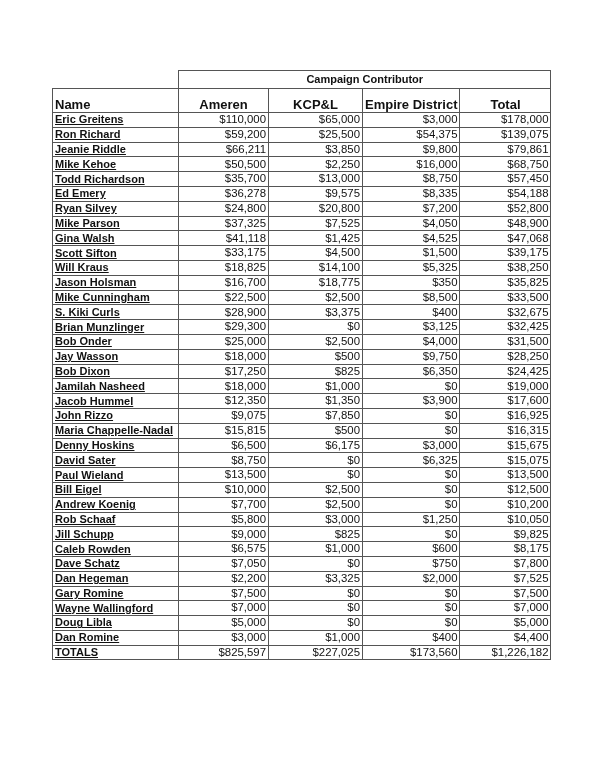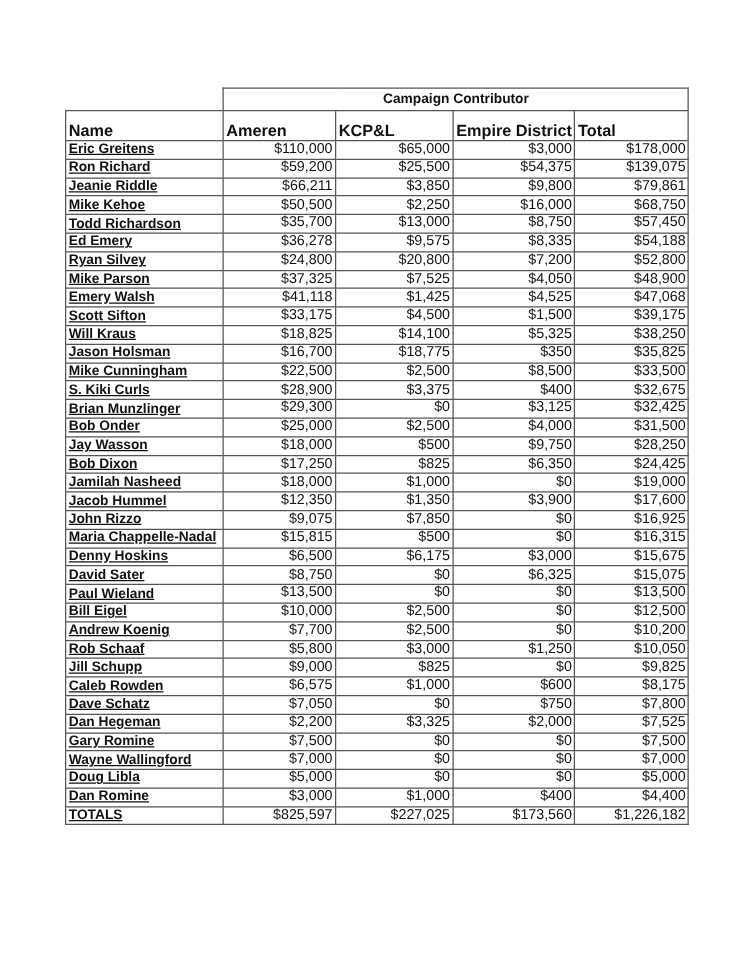--- a/index.html
+++ b/index.html
@@ -50,21 +50,21 @@
       margin-left: 32px;
     }
     tr.head-row th {
       height: 22px;
       vertical-align: bottom;
       font-weight: bold;
       font-size: 13px;
       padding-bottom: 1px;
     }
     tr.head-row th.name-h { text-align: left; }
-    tr.head-row th.num-h { text-align: left; }
+    tr.head-row th.num-h { text-align: center; }
     td.name {
       text-align: left;
       font-weight: bold;
       font-size: 11px;
       text-decoration: underline;
     }
     td.num {
       text-align: right;
       font-size: 11.4px;
     }
@@ -145,21 +145,21 @@
         <td class="num">$52,800</td>
       </tr>
       <tr>
         <td class="name">Mike Parson</td>
         <td class="num">$37,325</td>
         <td class="num">$7,525</td>
         <td class="num">$4,050</td>
         <td class="num">$48,900</td>
       </tr>
       <tr>
-        <td class="name">Emery Walsh</td>
+        <td class="name">Gina Walsh</td>
         <td class="num">$41,118</td>
         <td class="num">$1,425</td>
         <td class="num">$4,525</td>
         <td class="num">$47,068</td>
       </tr>
       <tr>
         <td class="name">Scott Sifton</td>
         <td class="num">$33,175</td>
         <td class="num">$4,500</td>
         <td class="num">$1,500</td>

